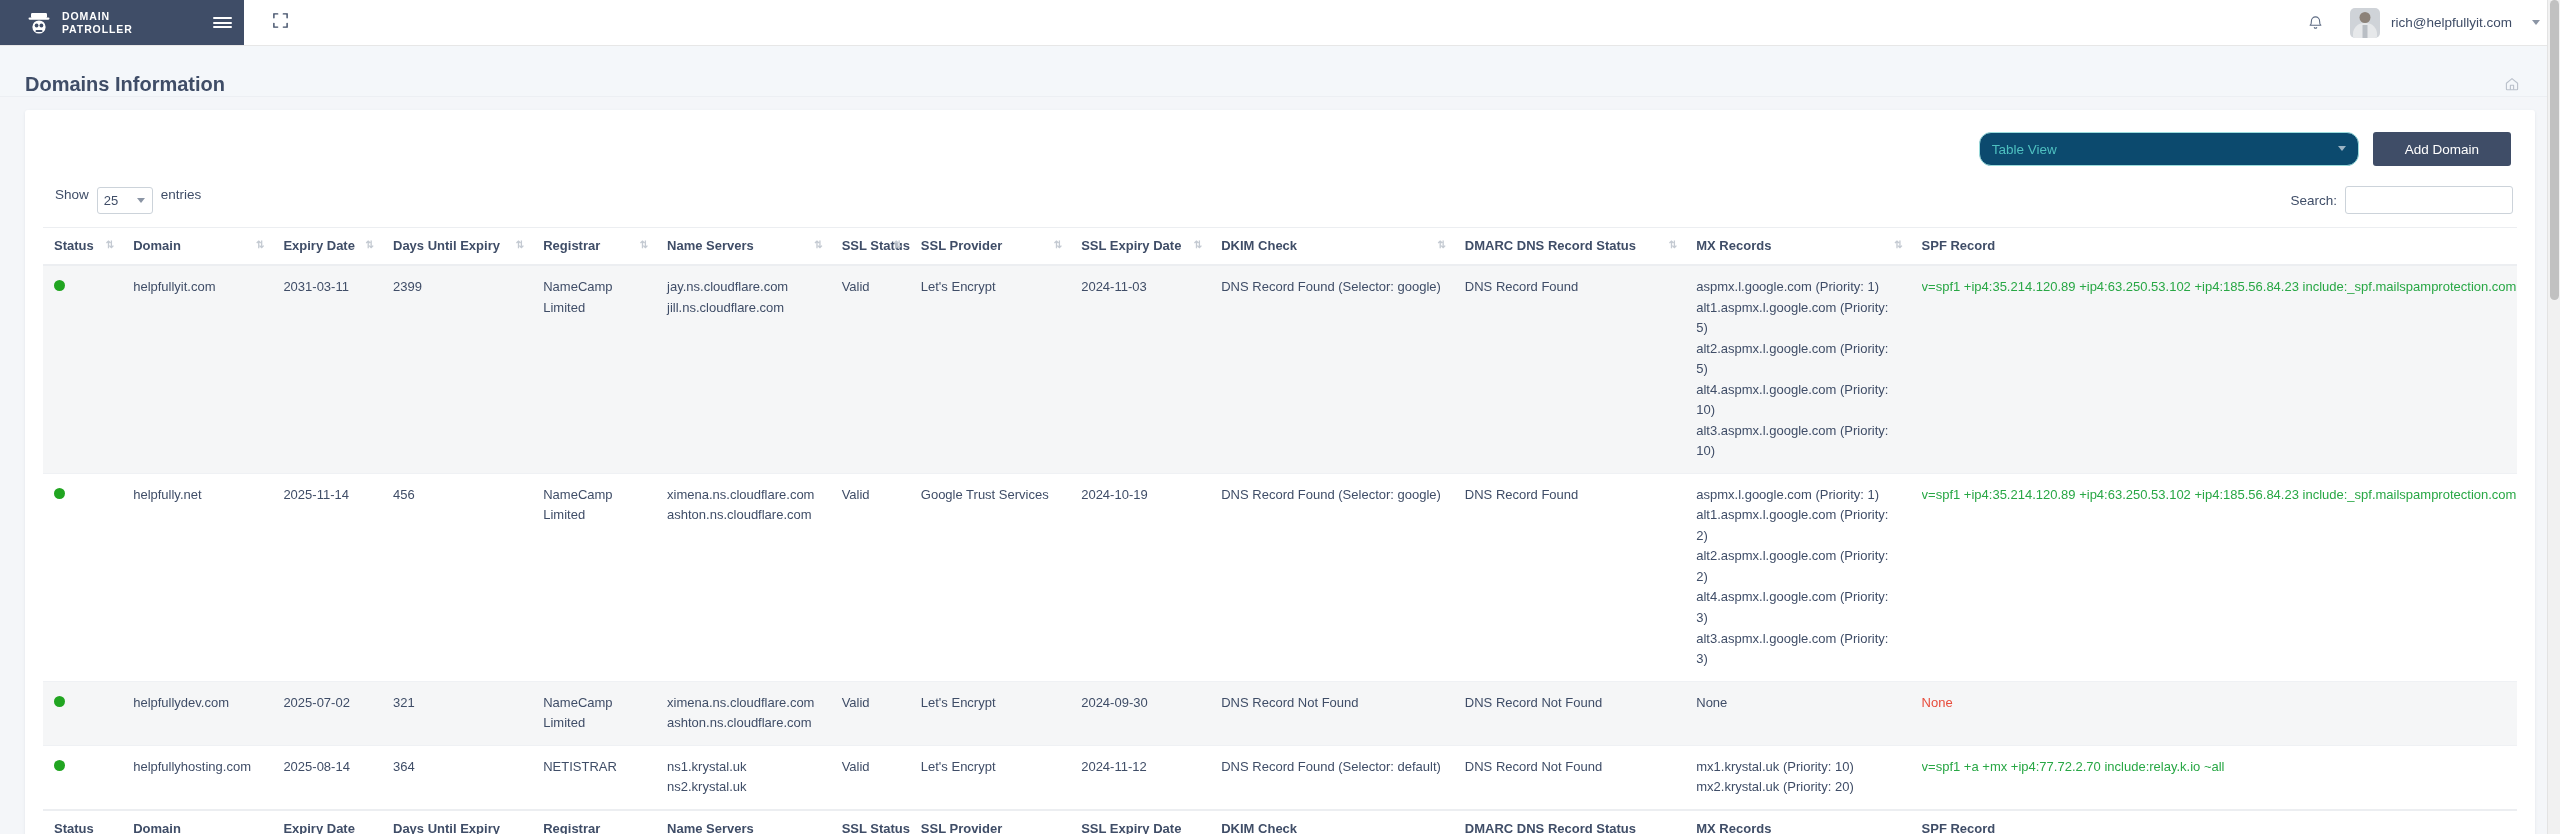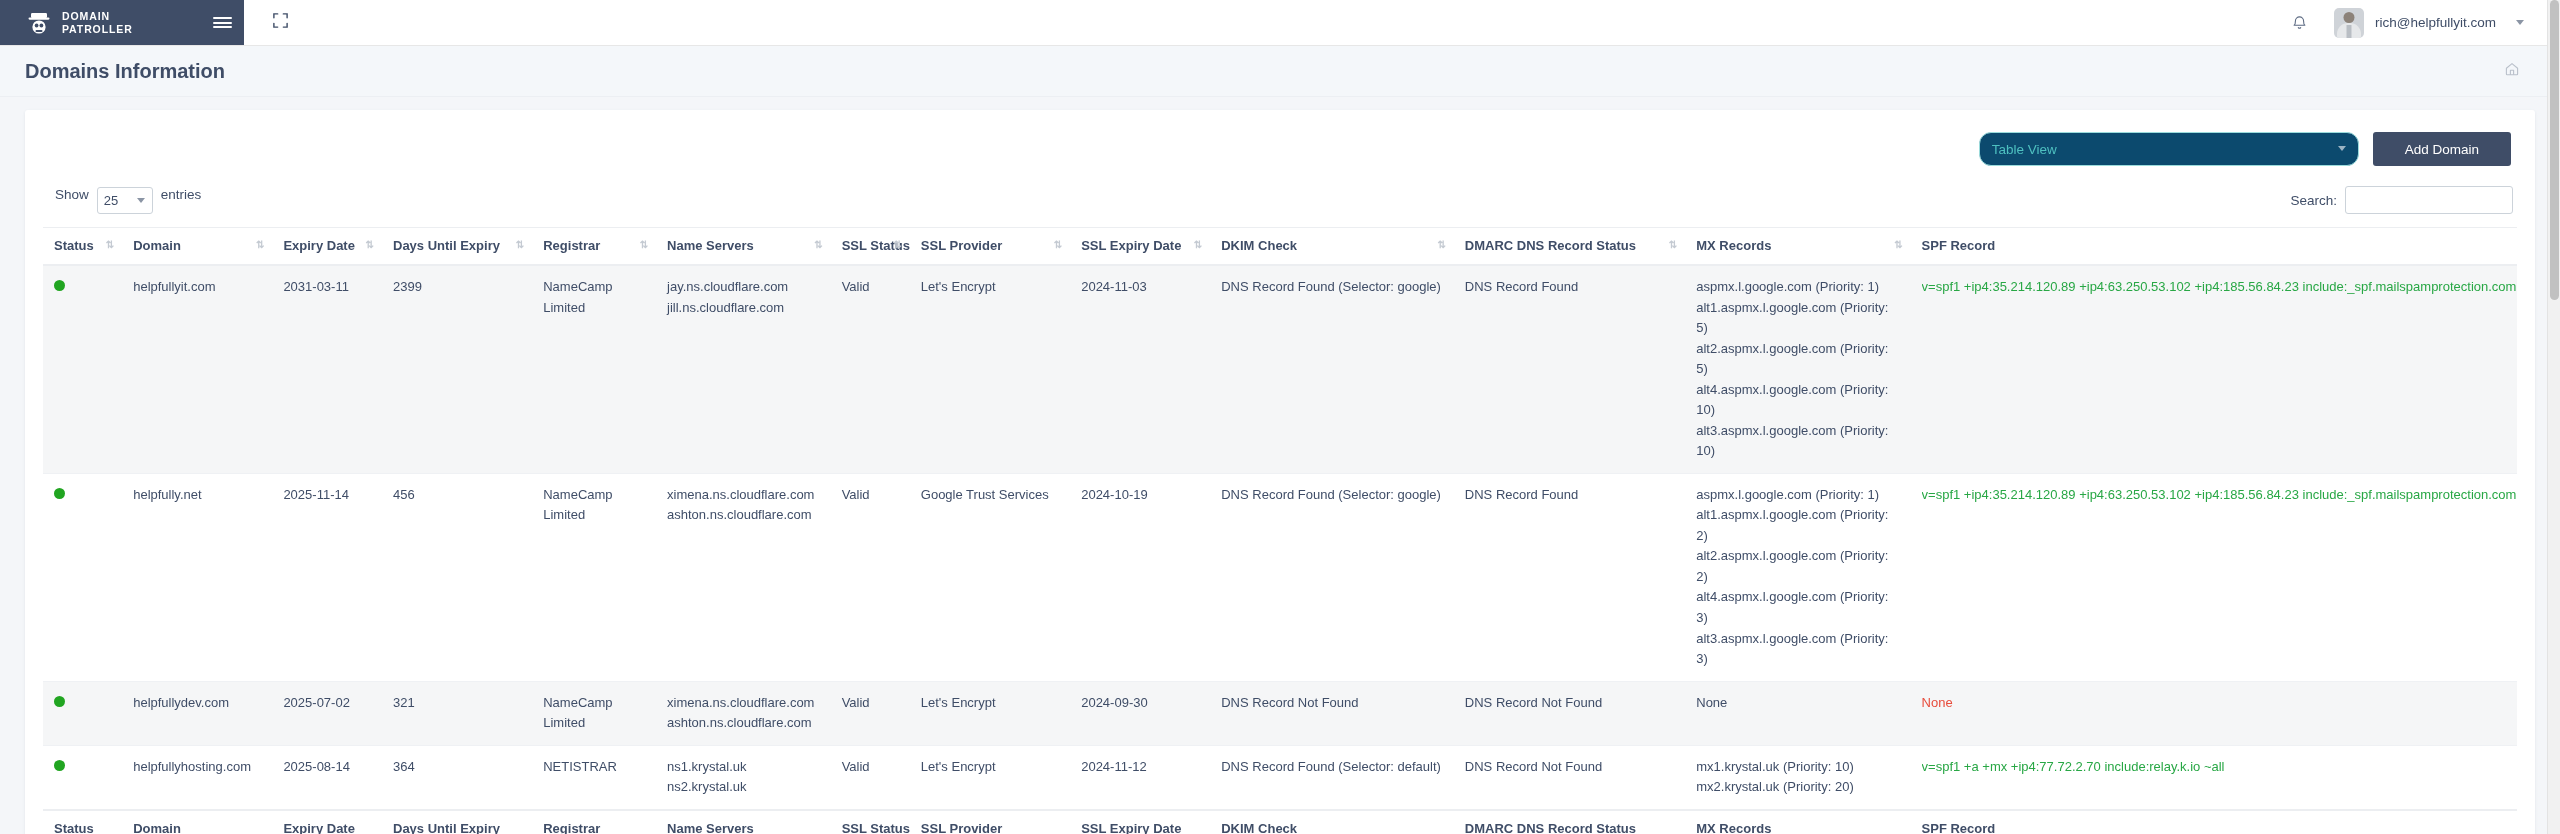--- a/index.html
+++ b/index.html
@@ -57,21 +57,21 @@
     display: flex;
     align-items: center;
     padding-left: 28px;
   }
   .expand-icon { cursor: pointer; }
   .nav-spacer { flex: 1 1 auto; }
   .nav-right {
     display: flex;
     align-items: center;
     gap: 0px;
-    padding-right: 36px;
+    padding-right: 20px;
   }
   .bell-wrap {
     padding: 0 26px;
     display: flex; align-items: center; cursor: pointer;
   }
   .user-wrap {
     display: flex; align-items: center; gap: 11px; cursor: pointer;
   }
   .avatar {
     width: 30px; height: 30px; border-radius: 5px;
@@ -108,21 +108,21 @@
     border-right: 4px solid transparent;
     border-top: 5px solid #8b95a5;
     margin-left: 9px;
   }
 
   
   .page-header {
     height: 51px;
     background: #f4f7fa;
     display: flex;
-    align-items: center;
+    align-items: flex-end;
     padding: 0 40px 0 25px;
     border-bottom: 1px solid #eceff3;
   }
   .page-title {
     font-size: 20px;
     font-weight: bold;
     color: #3f4d67;
   }
   .header-spacer { flex: 1 1 auto; }
   .home-icon { cursor: pointer; opacity: .55; }

